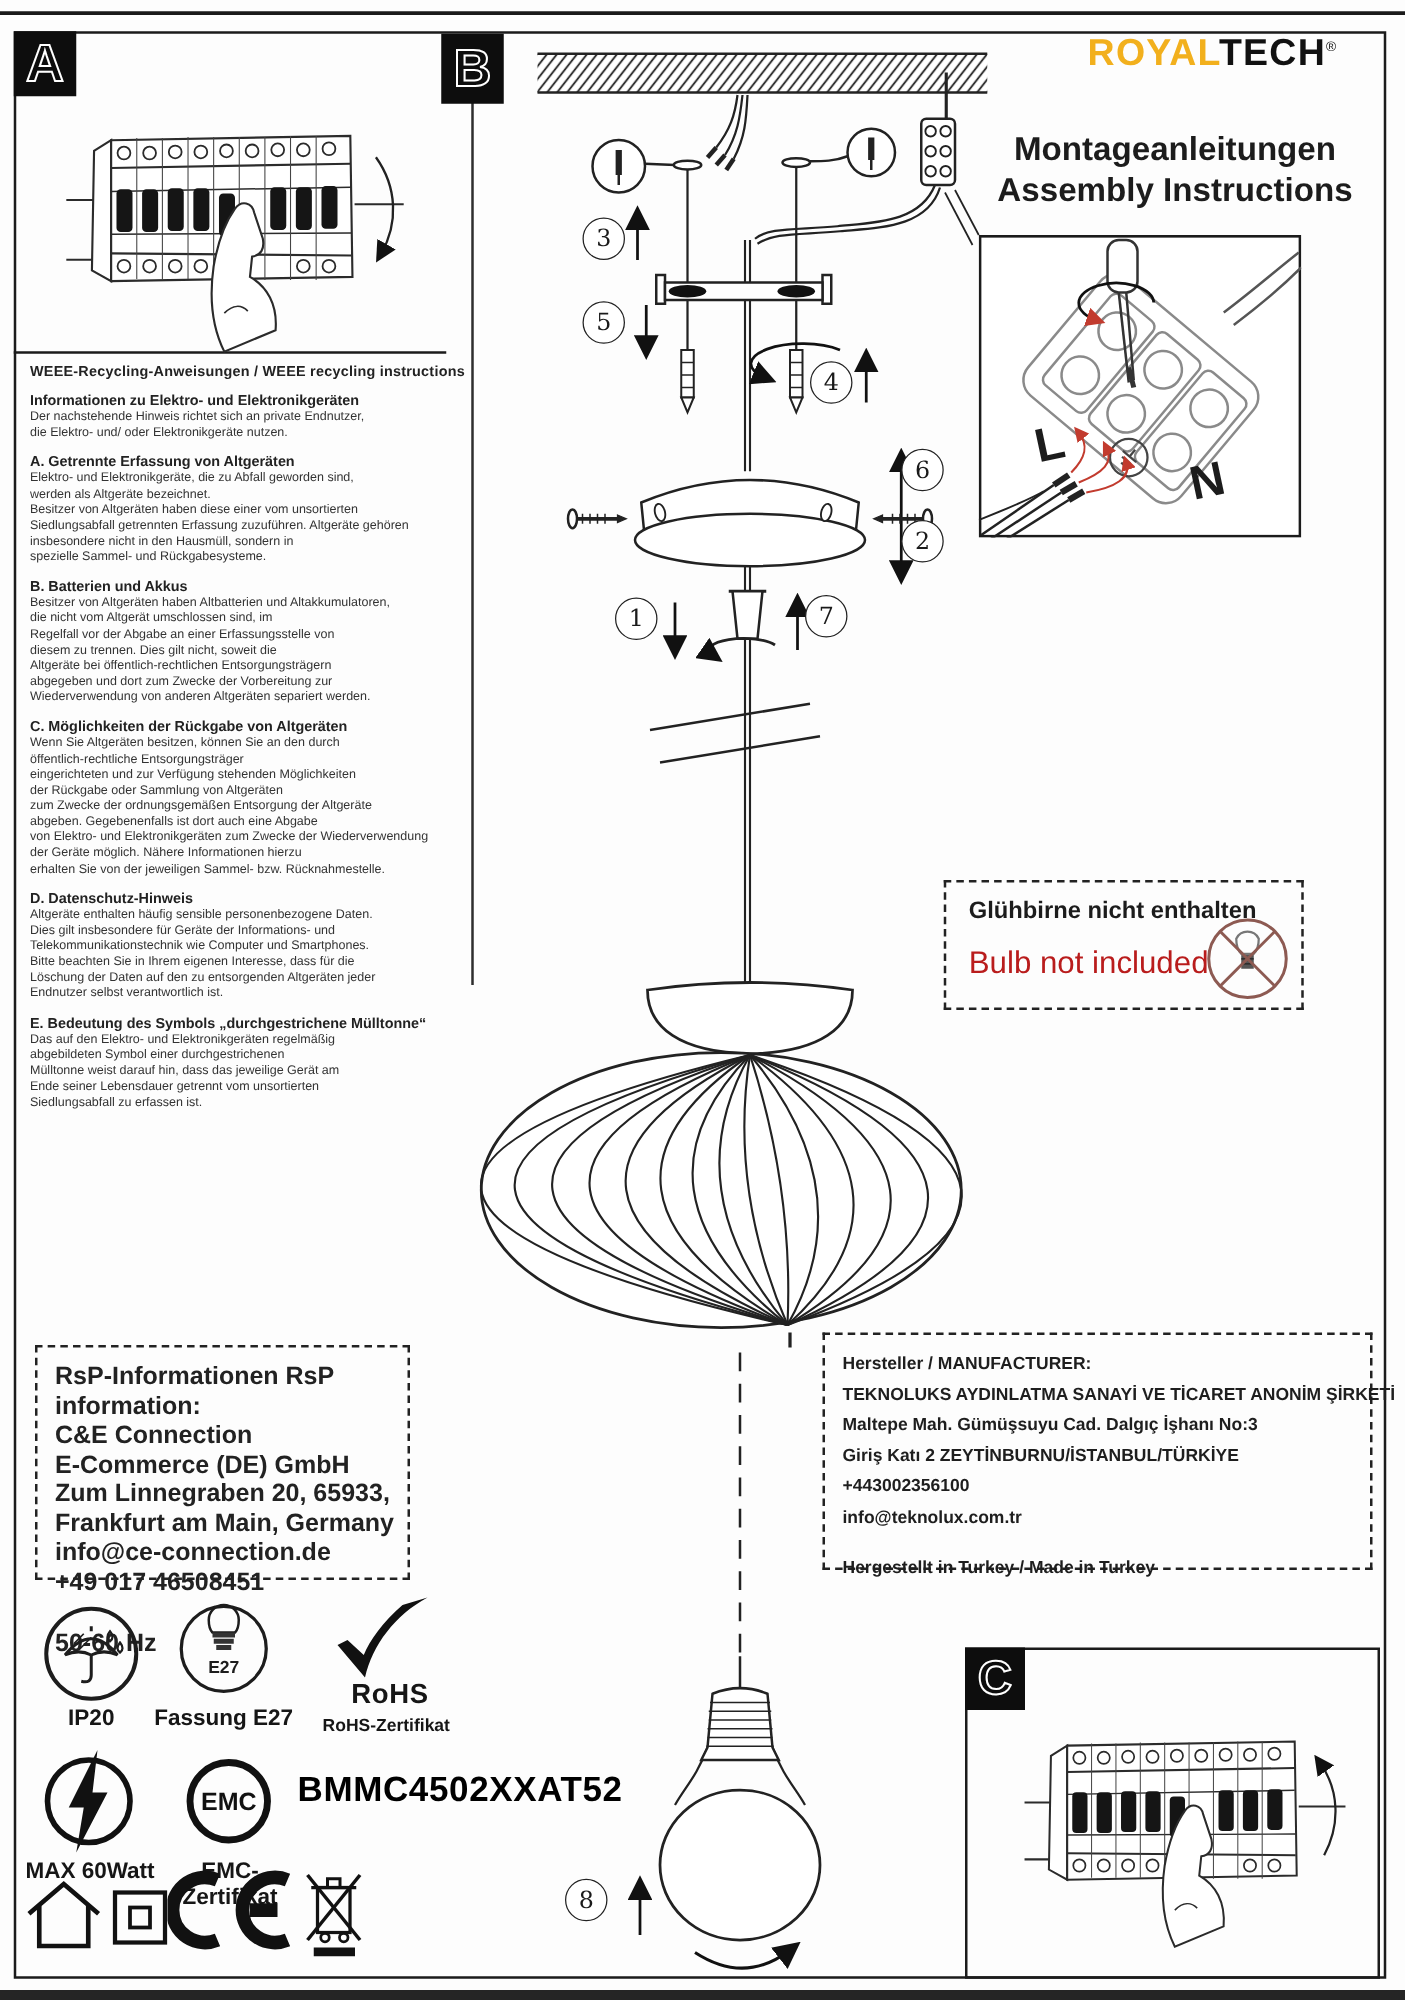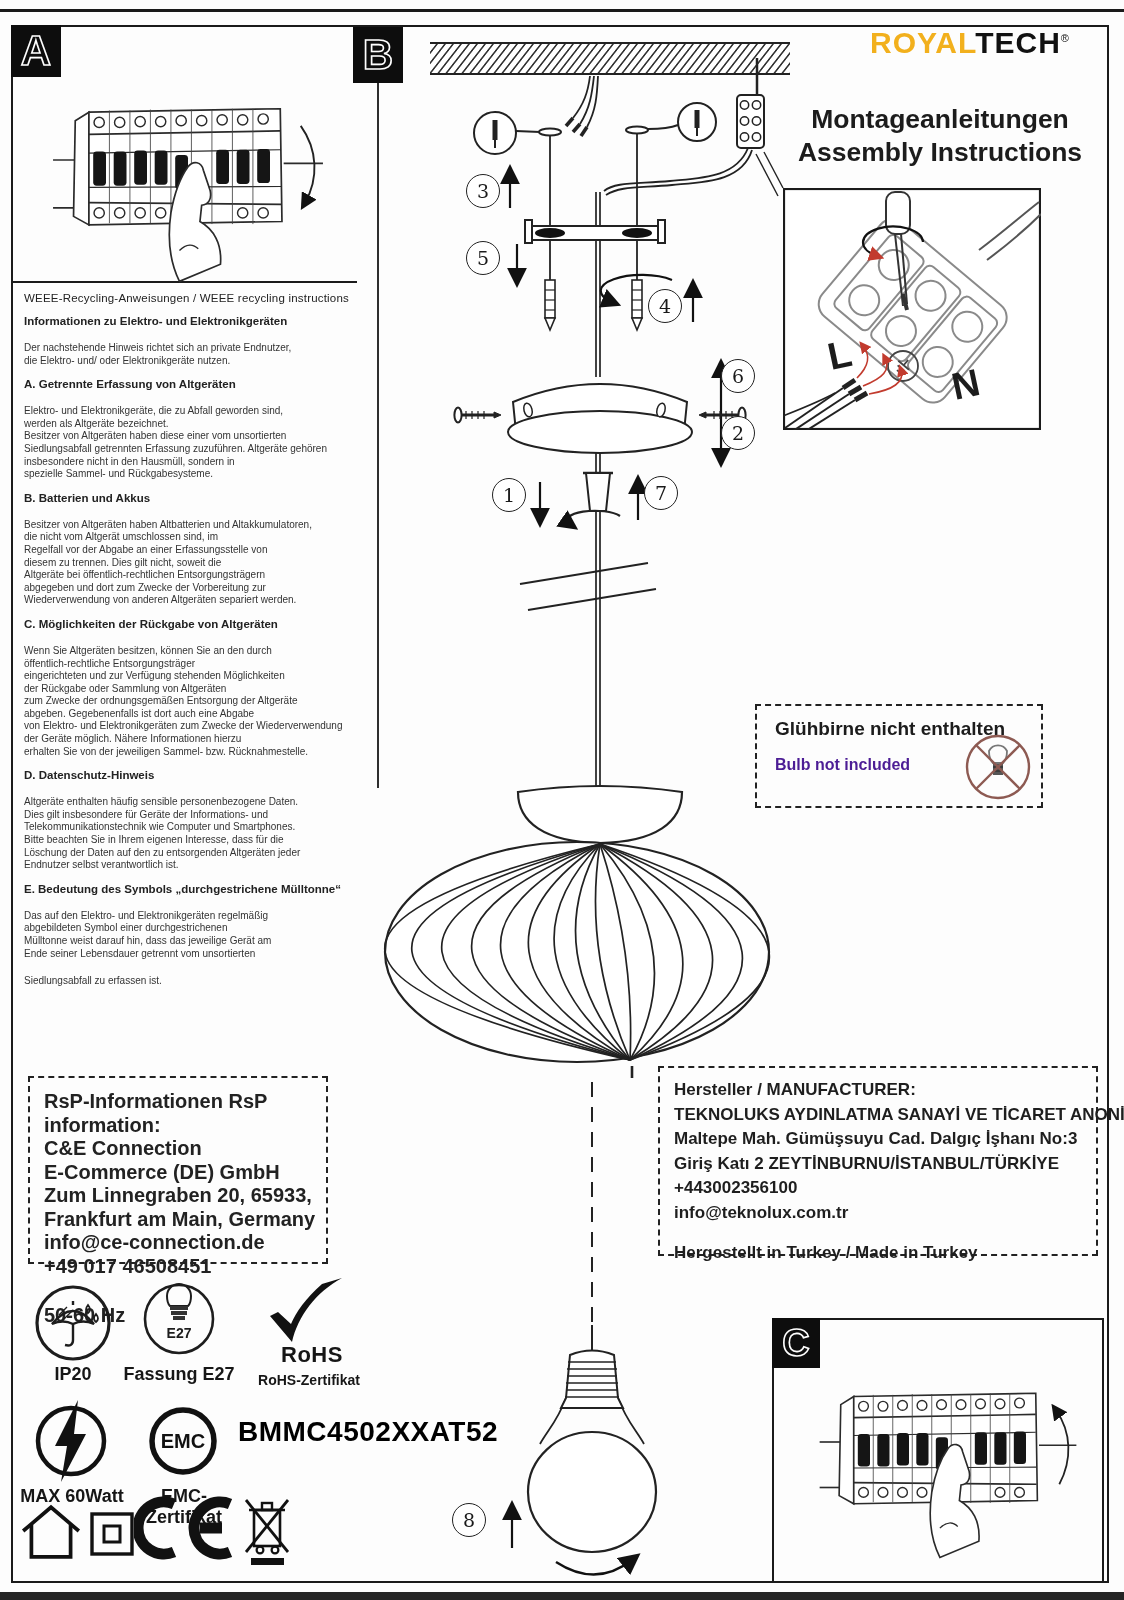--- a/index.html
+++ b/index.html
@@ -7,35 +7,35 @@
         font-family:"Liberation Sans",sans-serif;color:#222;}
   .abs{position:absolute;}
   .rule-top{left:0;top:9px;width:1124px;height:3px;background:#1a1a1a;}
   .rule-bottom{left:0;top:1592px;width:1124px;height:8px;background:#252525;}
   .frame{left:11px;top:25px;width:1094px;height:1554px;border:2.5px solid #1b1b1b;}
   .tile{width:50px;height:52px;background:#0d0d0d;display:flex;align-items:center;justify-content:center;
         font-size:42px;font-weight:700;color:#0d0d0d;-webkit-text-stroke:1.6px #fff;}
   .a-sep{left:11px;top:281px;width:346px;border-top:2px solid #1b1b1b;height:0;}
   .v-div{left:377px;top:82px;height:706px;width:0;border-left:2px solid #2e2e2e;}
   .weee{left:24px;top:292px;width:354px;}
-  .weee .t{font-size:11.5px;font-weight:400;letter-spacing:.2px;}
+  .weee .t{font-size:11.5px;font-weight:700;letter-spacing:.2px;}
   .weee h4{font-size:11.5px;font-weight:700;margin:11px 0 0 0;}
-  .weee p{font-size:10px;line-height:12.6px;margin:15px 0 0 0;white-space:pre-line;color:#333;}
+  .weee p{font-size:10px;line-height:12.6px;margin:1px 0 0 0;white-space:pre-line;color:#333;}
   .logo{left:840px;top:26px;width:260px;text-align:center;font-size:30px;font-weight:700;letter-spacing:1px;white-space:nowrap;}
   .logo .r{color:#f2b01d;} .logo .t{color:#111;} .logo sup{font-size:11px;font-weight:400;color:#111;}
   .mont{left:790px;top:103px;width:300px;text-align:center;font-size:26.5px;font-weight:600;line-height:33px;color:#1c1c1c;}
   .dashedbox{border:2px dashed #222;}
   .bulbbox{left:755px;top:704px;width:284px;height:100px;}
   .bulbbox .l1{position:absolute;left:18px;top:12px;font-size:19px;font-weight:600;color:#1c1c1c;}
-  .bulbbox .l2{position:absolute;left:18px;top:50px;font-size:16px;font-weight:700;color:#4c1d95;}
+  .bulbbox .l2{position:absolute;left:18px;top:50px;font-size:25px;font-weight:400;color:#b91c1c;}
   .rspbox{left:28px;top:1076px;width:300px;height:188px;padding:12px 0 0 14px;box-sizing:border-box;}
   .rspbox div{font-size:20px;font-weight:600;line-height:23.5px;color:#222;}
   .rspbox .gap{margin-top:26px;}
   .manbox{left:658px;top:1066px;width:440px;height:190px;padding:10px 0 0 14px;box-sizing:border-box;}
-  .manbox div{font-size:17px;font-weight:700;line-height:24.5px;color:#1e1e1e;white-space:nowrap;}
+  .manbox div{font-size:14px;font-weight:700;line-height:24.5px;color:#1e1e1e;white-space:nowrap;}
   .manbox .last{margin-top:16px;}
   .step{position:absolute;width:32px;height:32px;border:1.7px solid #222;border-radius:50%;
         display:flex;align-items:center;justify-content:center;background:#fff;
         font-family:"DejaVu Serif",serif;font-size:19px;color:#1a1a1a;}
   .icolabel{position:absolute;text-align:center;font-weight:700;color:#161616;}
   .code{left:238px;top:1416px;font-size:28px;font-weight:700;color:#000;letter-spacing:.5px;}
   .cbox{left:772px;top:1318px;width:328px;height:261px;border:2px solid #1b1b1b;}
   svg{display:block;}
 </style>
 </head>

